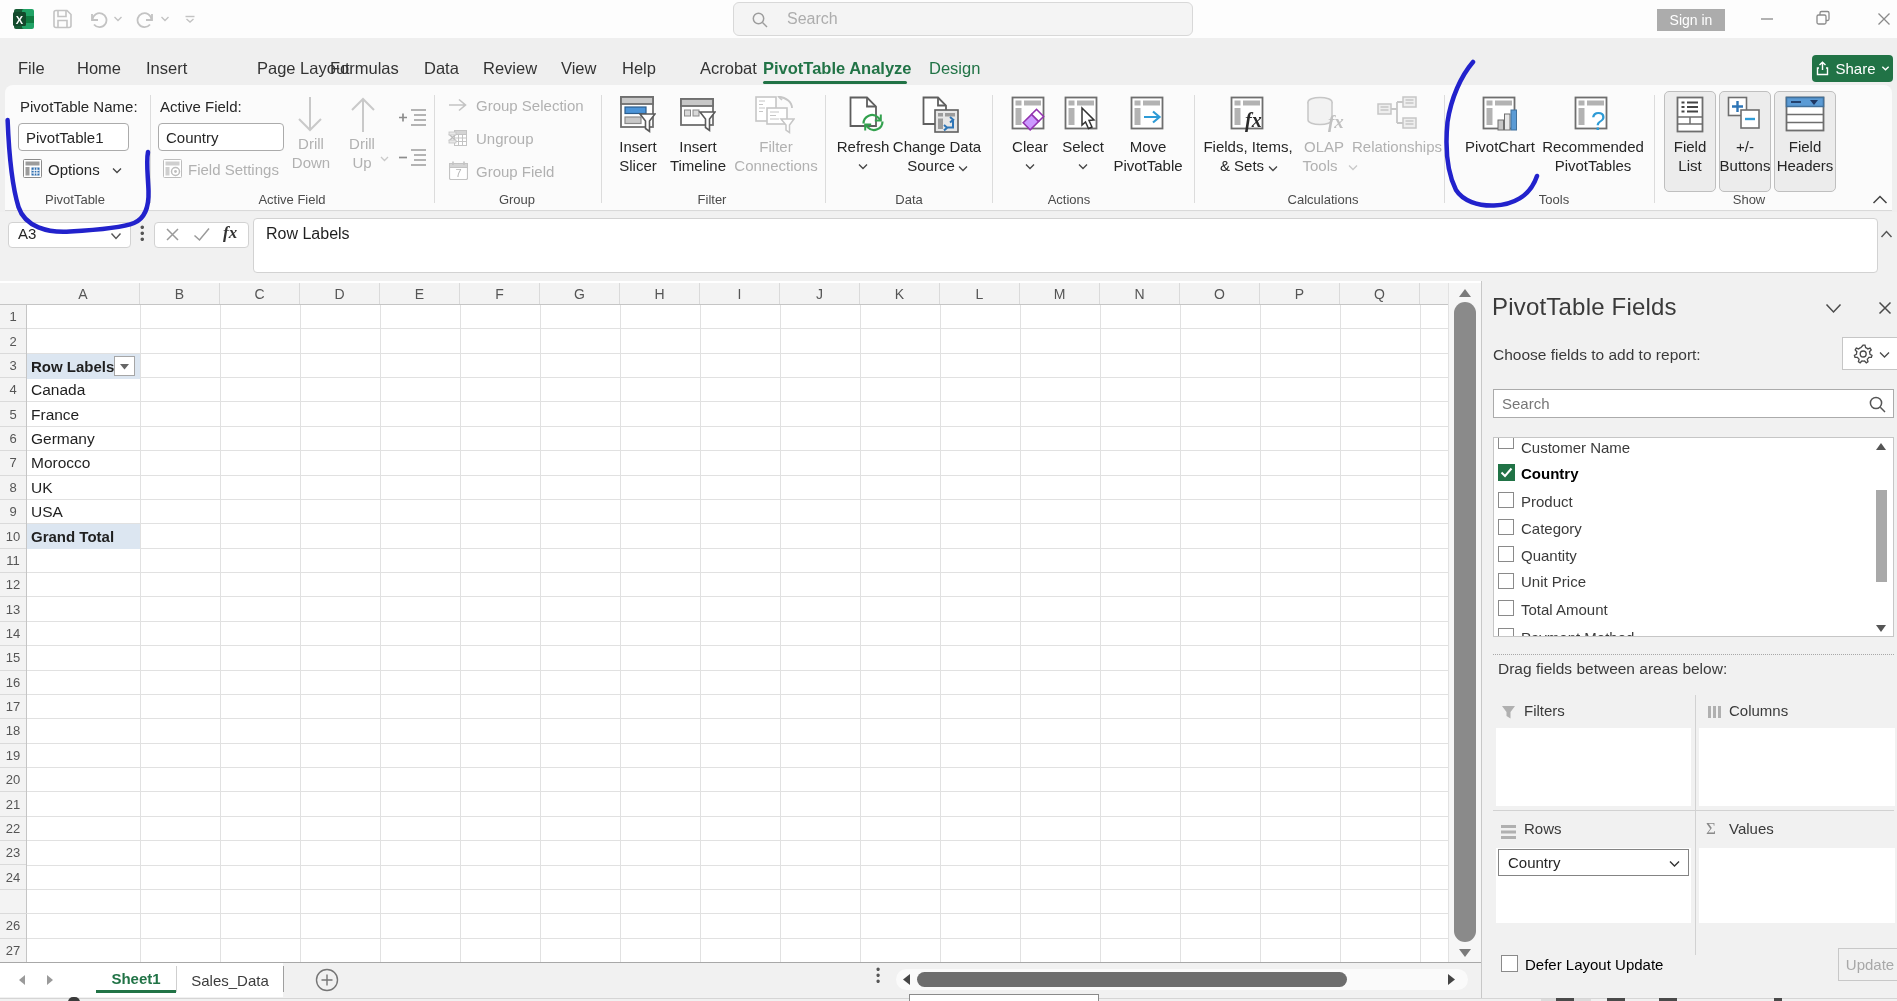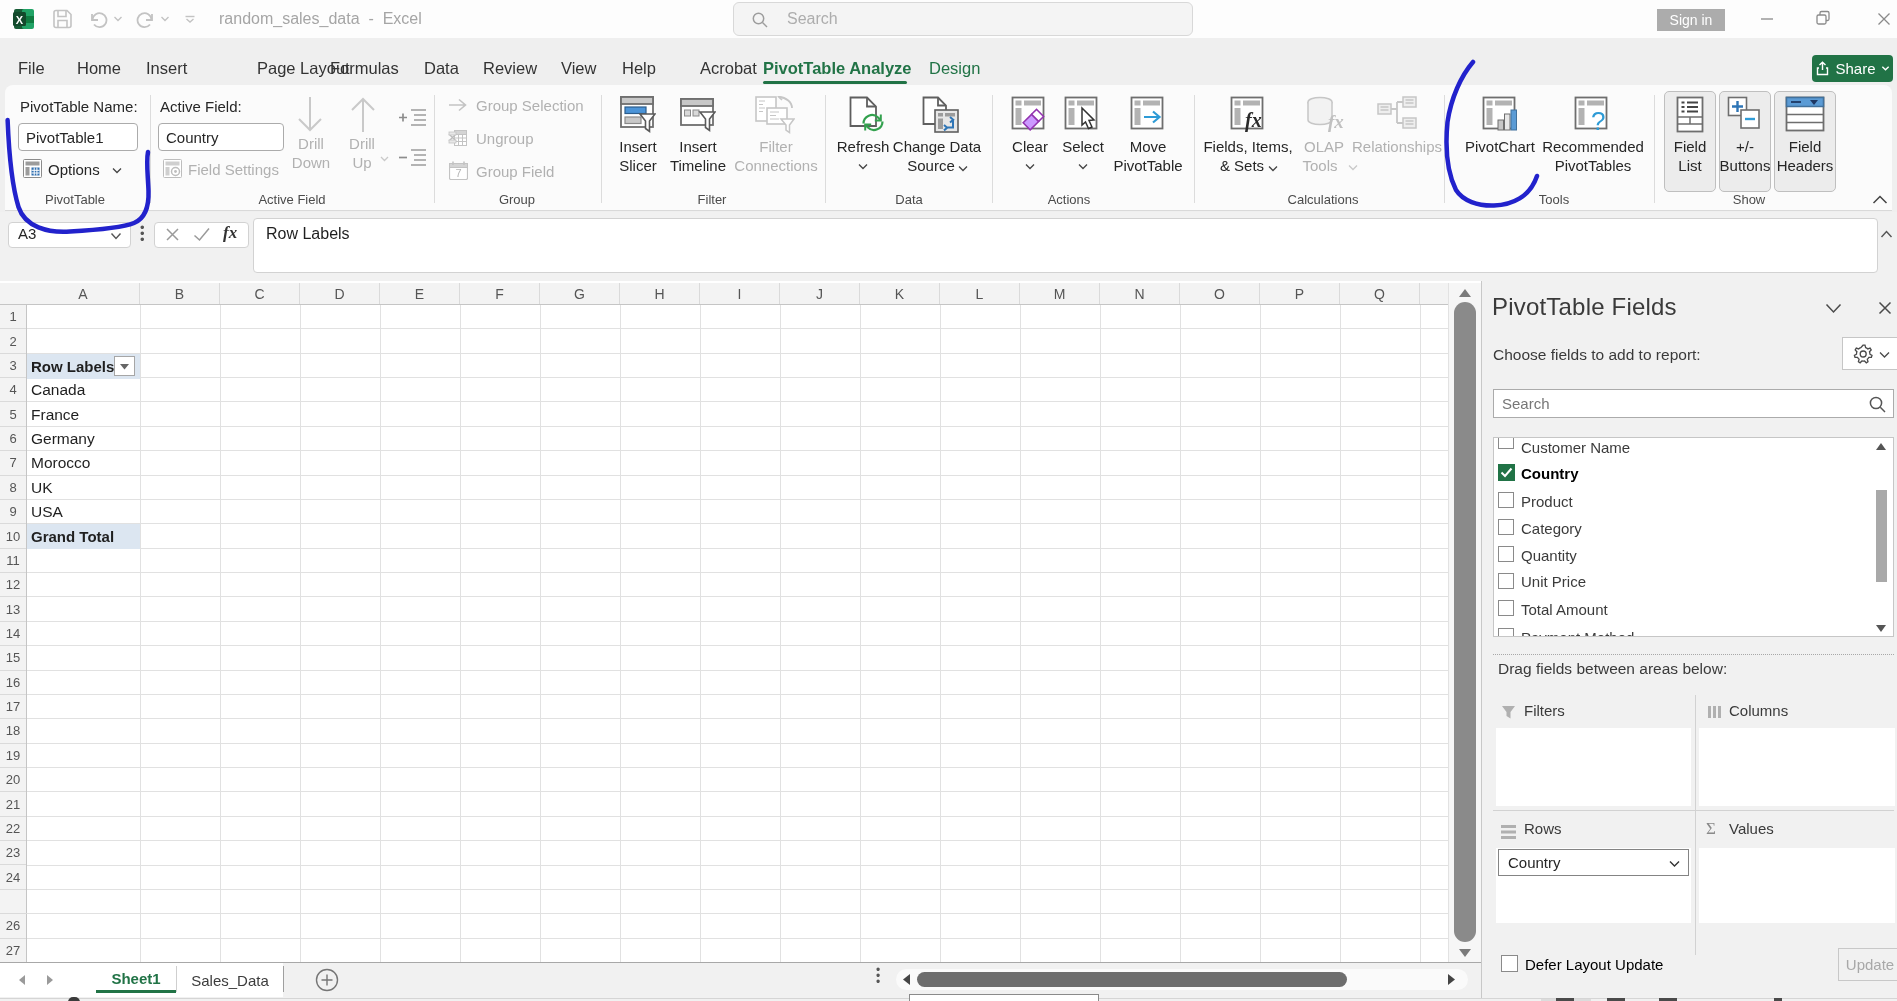--- a/index.html
+++ b/index.html
@@ -82,21 +82,20 @@
         <path d="M16 5 V11 H10"></path>
         <path d="M15.5 10.5 A7 7 0 1 0 14 15.5"></path>
       </svg>
     <svg class="ticon" style="left:160px;width:10px;" width="10" height="10" viewBox="0 0 10 10" fill="none" stroke="#c3c3c3" stroke-width="1.4">
         <path d="M1.5 3 L5 6.5 L8.5 3"></path>
       </svg>
     <svg class="ticon" style="left:184px;width:12px;" width="12" height="12" viewBox="0 0 12 12" fill="none" stroke="#c3c3c3" stroke-width="1.4">
         <path d="M1.5 3.5 H10.5"></path>
         <path d="M2.5 6 L6 9 L9.5 6"></path>
       </svg>
-    <div id="ttext">random_sales_data&nbsp;&nbsp;-&nbsp;&nbsp;Excel</div>
     <div id="searchbox">
       <svg style="position:absolute;left:17px;top:8px;" width="18" height="18" viewBox="0 0 18 18" fill="none" stroke="#9d9d9d" stroke-width="1.5">
           <circle cx="7.5" cy="7.5" r="5.2"></circle>
           <path d="M11.5 11.5 L16 16"></path>
         </svg>
       <div class="stext">Search</div>
     </div>
     <div id="signin">Sign in</div>
     <svg class="ticon" style="left:1752px;width:30px;" width="30" height="38" viewBox="0 0 30 38" stroke="#8a8a8a" stroke-width="1.3">
         <path d="M9 19 H21"></path>
@@ -131,21 +130,21 @@
         <span>Share</span>
         <svg width="9" height="9" viewBox="0 0 10 10" fill="none" stroke="#fff" stroke-width="1.5">
           <path d="M1.5 3 L5 6.5 L8.5 3"></path>
         </svg>
       </div>
   </div>
   <div id="ribbon">
     <div id="rpanel"></div>
 
     <div class="rtext" style="left:20px;top:13px;">PivotTable Name:</div>
-    <div class="rinput" style="left:18px;top:38px;width:120px;height:28px;">PivotTable1</div>
+    <div class="rinput" style="left:18px;top:38px;width:111px;height:28px;">PivotTable1</div>
     <svg class="ri" style="left:23px;top:74px;" width="19" height="19" viewBox="0 0 19 19">
         <rect x="0.5" y="0.5" width="18" height="18" rx="1" fill="#fff" stroke="#8b8b8b"></rect>
         <rect x="2.5" y="2.5" width="14" height="4" fill="#9c9c9c"></rect>
         <rect x="2.5" y="8" width="4" height="8.5" fill="#9c9c9c"></rect>
         <rect x="8.5" y="8.5" width="8" height="8" fill="#2f6fb0"></rect>
         <path d="M8.5 11.3 H16.5 M8.5 14 H16.5 M11.2 8.5 V16.5 M13.9 8.5 V16.5" stroke="#fff" stroke-width="1"></path>
       </svg>
     <div class="rtext" style="left:48px;top:76px;">Options</div>
     <svg class="ri" style="left:112px;top:82px;" width="10" height="8" viewBox="0 0 10 8" fill="none" stroke="#444" stroke-width="1.3">
         <path d="M1 1.5 L5 5.5 L9 1.5"></path>

